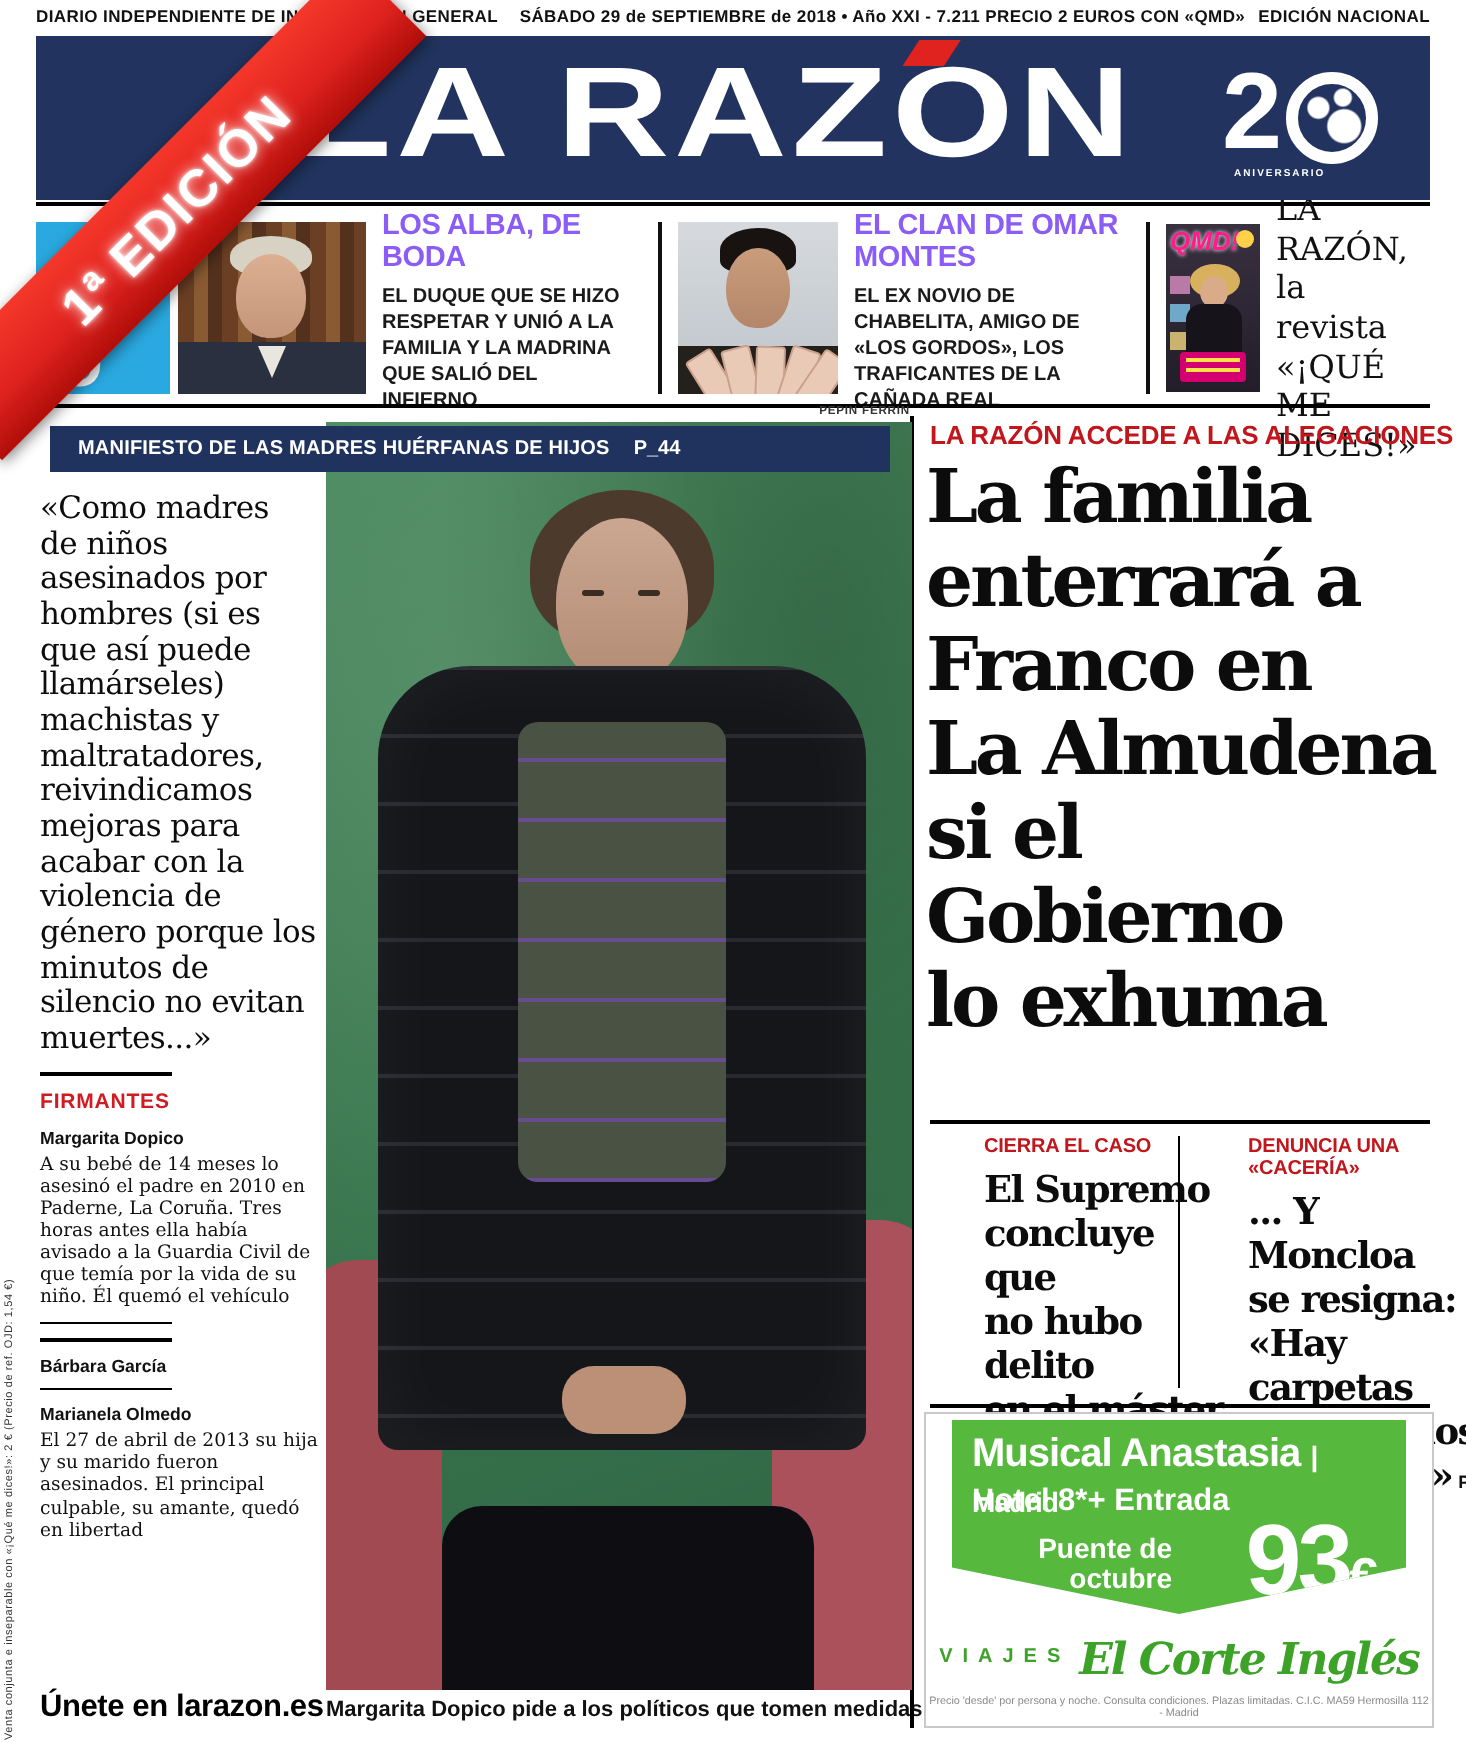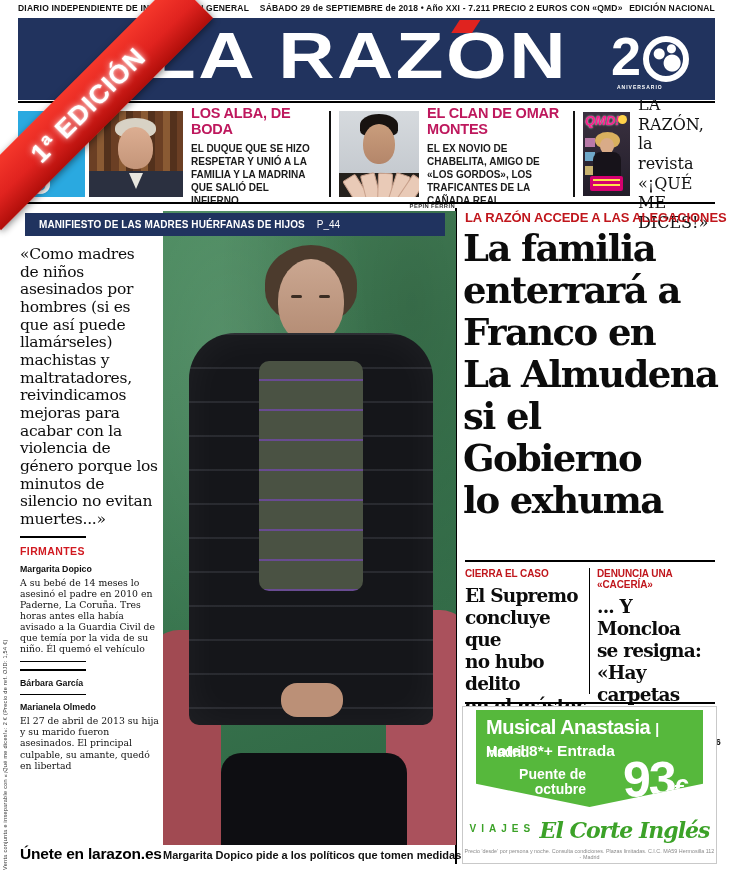--- a/index.html
+++ b/index.html
@@ -36,21 +36,21 @@
   .promos { position:absolute; top:108px; left:18px; width:697px; height:92px; display:flex; align-items:center; }
   .cyanbox { width:67px; height:86px; background:#2aa9e0; position:relative; overflow:hidden; flex:none; }
   .cyanbox span { position:absolute; left:10px; bottom:-4px; color:#fff; font-weight:900; font-size:30px; }
   .miniphoto { width:94px; height:86px; margin-left:4px; position:relative; overflow:hidden; flex:none; }
   .duke { background:repeating-linear-gradient(90deg,#6b3f24 0 8px,#8a5a33 8px 15px,#53311c 15px 22px); }
   .duke .face { position:absolute; left:29px; top:16px; width:35px; height:42px; border-radius:50% 50% 45% 45%; background:linear-gradient(#dcae92,#c49579); }
   .duke .hair { position:absolute; left:26px; top:7px; width:41px; height:20px; border-radius:50% 50% 40% 40%; background:#d8d2c5; }
   .duke .suit { position:absolute; left:0; bottom:0; width:100%; height:26px; background:#2b3040; }
   .duke .shirt { position:absolute; left:40px; bottom:8px; width:14px; height:16px; background:#e8e6df; clip-path:polygon(0 0,100% 0,50% 100%); }
   .promo-text { padding:4px 6px 0 8px; }
-  .promo-text .kicker { font-size:14.5px; font-weight:900; color:#be185d; margin-bottom:5px; letter-spacing:-.2px; }
+  .promo-text .kicker { font-size:14.5px; font-weight:900; color:#8b5cf6; margin-bottom:5px; letter-spacing:-.2px; }
   .promo-text .body { font-size:10px; font-weight:700; color:#1a1a1a; line-height:1.32; width:128px; }
   .alba-text { width:142px; flex:none; }
   .vdiv { width:2px; height:86px; background:#111; margin:0 8px 0 4px; flex:none; }
   .omar { width:80px; height:86px; background:linear-gradient(#d6dade,#bfc4ca); position:relative; overflow:hidden; flex:none; }
   .omar .hair { position:absolute; left:21px; top:3px; width:38px; height:22px; border-radius:50% 50% 25% 25%; background:#181310; }
   .omar .face { position:absolute; left:24px; top:13px; width:32px; height:40px; border-radius:50% 50% 46% 46%; background:linear-gradient(#c99d7c,#b4866a); }
   .omar .jacket { position:absolute; left:0; bottom:0; width:100%; height:24px; background:#24201c; }
   .omar .note { position:absolute; bottom:-6px; width:15px; height:30px; background:#e9cab7; border:1px solid #c9a18c; border-radius:2px; transform-origin:50% 100%; }
   .clan-text { width:150px; flex:none; }
   .clan-text .body { width:140px; }
@@ -63,21 +63,21 @@
   .qmd .strip1 { top:26px; background:#b97aa8; } .qmd .strip2 { top:40px; background:#6fa8c9; } .qmd .strip3 { top:54px; background:#c9b36f; }
   .qmd .badge { position:absolute; right:3px; top:3px; width:9px; height:9px; border-radius:50%; background:#ffd24a; }
   .qmd .capbox { position:absolute; left:7px; bottom:5px; width:33px; height:15px; background:#d4006f; border-radius:2px; }
   .qmd .capbox i { display:block; height:2px; background:#ffe14a; margin:3px 3px 0 3px; }
   .revista { padding-left:8px; font-family:"DejaVu Serif", serif; font-size:16px; line-height:1.22; white-space:pre-line; color:#111; width:80px; }
   .rule-promos { position:absolute; top:202px; left:18px; width:697px; height:2px; background:#000; }
 
   
   .manif-bar { position:absolute; left:25px; top:213px; width:420px; height:23px; background:#20335f; z-index:6; color:#fff; display:flex; align-items:center; padding-left:14px; }
   .manif-bar .label { font-size:10px; font-weight:900; letter-spacing:.1px; }
-  .manif-bar .page { font-size:10px; font-weight:400; margin-left:12px; }
+  .manif-bar .page { font-size:10px; font-weight:700; margin-left:12px; }
   .quote { position:absolute; left:20px; top:246px; width:142px; font-family:"DejaVu Serif", serif; font-size:15.5px; line-height:1.14; color:#0d0d0d; white-space:pre-line; letter-spacing:-.3px; }
   .firmantes-wrap { position:absolute; left:20px; top:530px; width:140px; }
   .sig-rule { width:66px; height:1.5px; background:#000; margin:6px 0 7px 0; }
   .firmantes-label { color:#d11a21; font-weight:900; font-size:10.5px; letter-spacing:.4px; margin-bottom:7px; }
   .sig-name { font-size:8.8px; font-weight:900; color:#111; margin-bottom:3px; }
   .sig-text { font-family:"DejaVu Serif", serif; font-size:9.3px; line-height:1.2; color:#111; margin-bottom:4px; }
   .join { position:absolute; left:20px; top:845px; font-size:15.5px; font-weight:900; color:#000; letter-spacing:-.2px; }
 
   
   .photo-credit { position:absolute; left:300px; top:203px; width:155px; text-align:right; font-size:5.8px; font-weight:bold; color:#333; letter-spacing:.4px; z-index:6; }
@@ -104,21 +104,21 @@
   .side-fineprint { position:absolute; left:2px; top:540px; height:330px; writing-mode:vertical-rl; transform:rotate(180deg); font-size:5.5px; color:#333; letter-spacing:.3px; }
 
   
   .lead-kicker { position:absolute; left:465px; top:210px; font-size:13px; font-weight:900; color:#c0161c; letter-spacing:-.1px; }
   .lead-headline { position:absolute; left:463px; top:227px; width:262px; font-family:"DejaVu Serif", serif; font-weight:bold; font-size:37px; line-height:42px; letter-spacing:-1.6px; color:#0c0c0c; white-space:pre-line; }
   .standfirst { position:absolute; left:465px; top:491px; width:258px; font-family:"DejaVu Serif", serif; font-weight:bold; font-size:14.8px; line-height:1.25; color:#111; letter-spacing:-.4px; }
   .standfirst .bullet { color:#d0021b; font-size:13px; margin-right:3px; }
   .standfirst .sf-text { white-space:pre-line; }
   .pageref { font-family:"Liberation Sans", sans-serif; font-size:9px; font-weight:900; color:#111; margin-left:3px; }
   .hrule-a { position:absolute; left:465px; top:560px; width:250px; height:1.5px; background:#000; }
-  .seccol { position:absolute; top:568px; width:120px; }
+  .seccol { position:absolute; top:568px; width:120px;margin-left:27px; }
   .seccol .kicker { font-size:10px; font-weight:900; color:#c0161c; margin-bottom:6px; letter-spacing:-.1px; }
   .seccol .head { font-family:"DejaVu Serif", serif; font-weight:bold; font-size:18.5px; line-height:22px; letter-spacing:-.8px; color:#0c0c0c; white-space:pre-line; }
   .sec-left { left:465px; } .sec-right { left:597px; }
   .sec-div { position:absolute; left:589px; top:568px; width:1px; height:126px; background:#000; }
   .hrule-b { position:absolute; left:465px; top:702px; width:250px; height:1.5px; background:#000; }
 
   
   .ad { position:absolute; left:462px; top:706px; width:255px; height:158px; background:#fff; border:1px solid #c9c9c9; }
   .ad-green { position:absolute; left:13px; top:3px; width:227px; height:97px; background:#56b83c; color:#fff;
      clip-path:polygon(0 0,100% 0,100% 76%,50% 100%,0 76%); }

